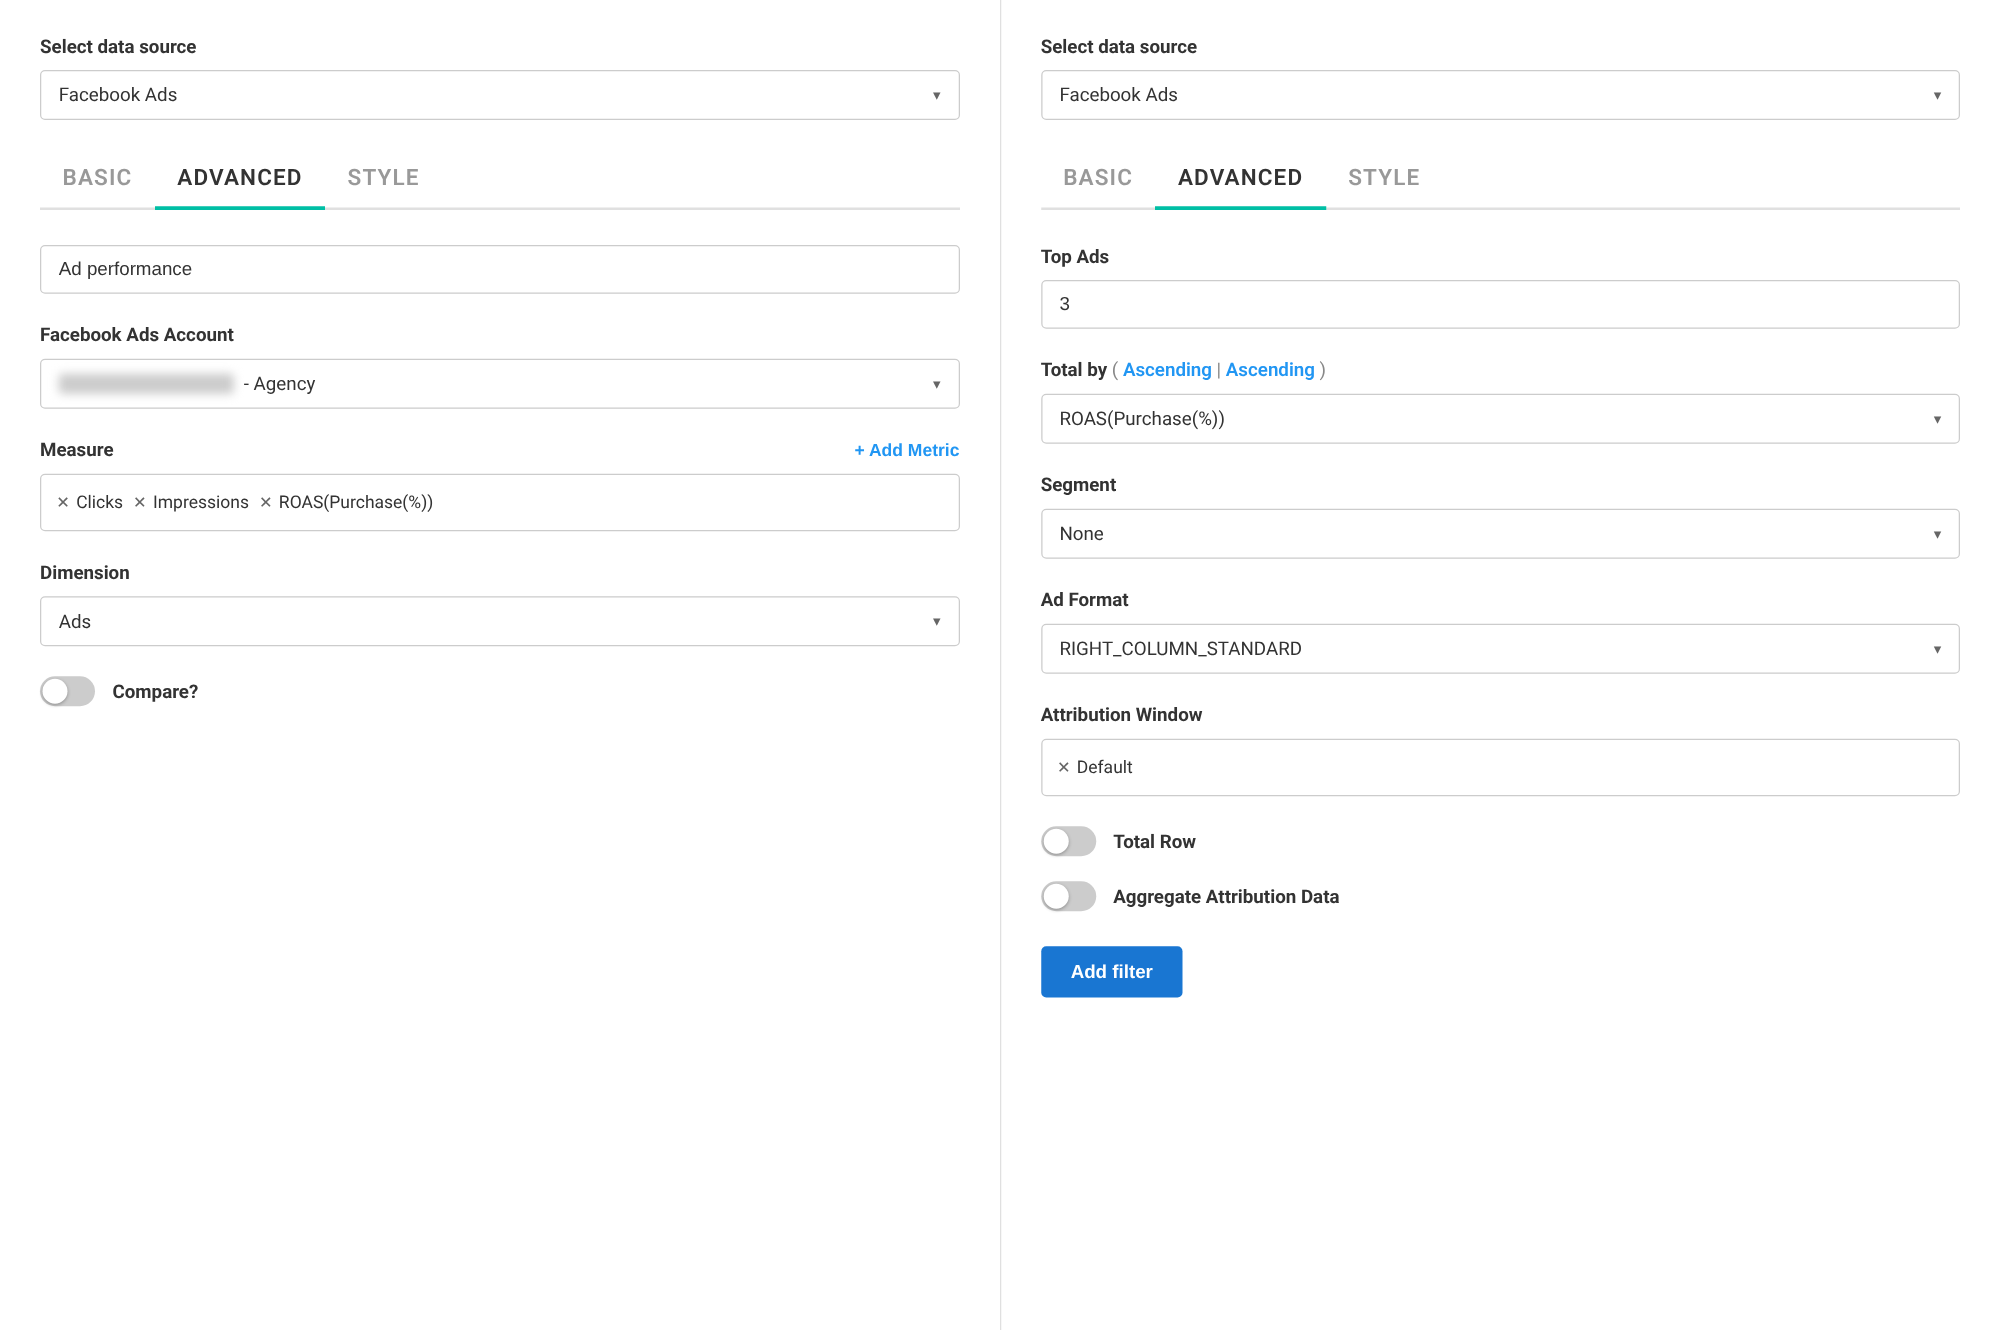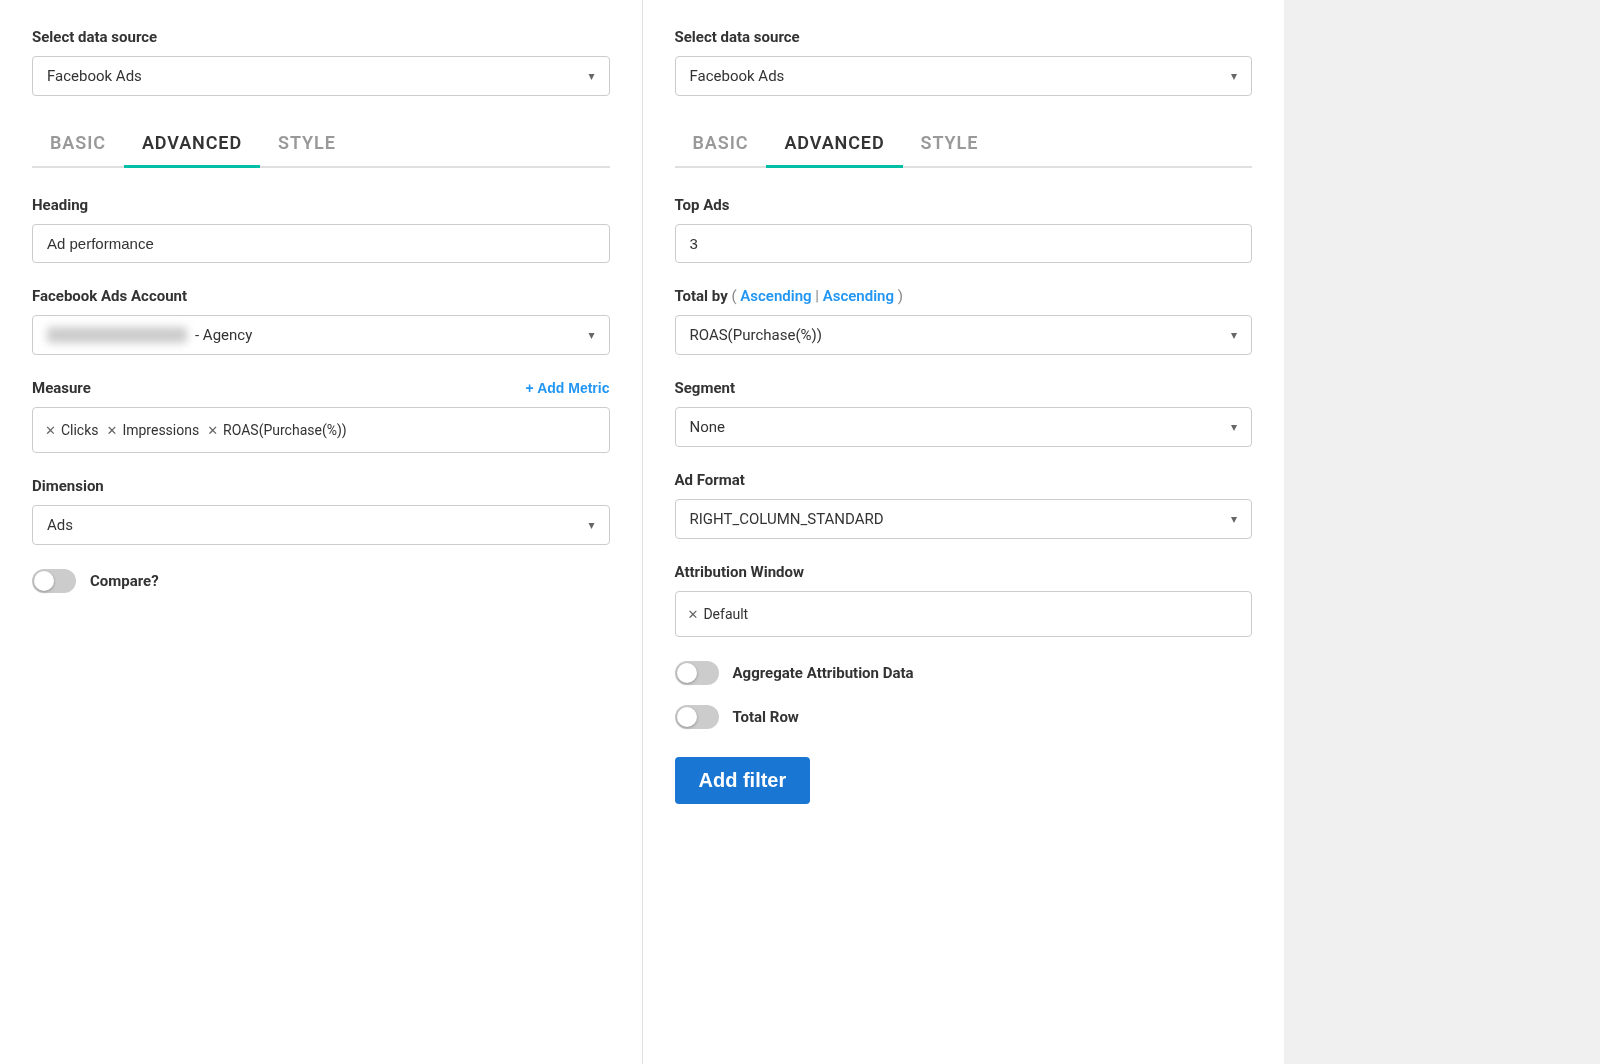--- a/index.html
+++ b/index.html
@@ -4,21 +4,21 @@
   <style>
     * { box-sizing: border-box; margin: 0; padding: 0; }
     body {
       font-family: -apple-system, BlinkMacSystemFont, 'Segoe UI', Roboto, sans-serif;
       background: #f0f0f0;
       color: #333;
       font-size: 15px;
     }
     .container {
       display: flex;
-      width: 1284px;
+      width: 1600px;
       min-height: 1064px;
       background: #fff;
     }
     .panel {
       flex: 1;
       padding: 28px 32px;
       border-right: 1px solid #e0e0e0;
     }
     .panel:last-child {
       border-right: none;
@@ -221,21 +221,21 @@
       align-items: center;
     }
 
     
     .add-filter-btn {
       background: #1976d2;
       color: #fff;
       border: none;
       border-radius: 4px;
       padding: 12px 24px;
-      font-size: 20px;
+      font-size: 15px;
       font-weight: 600;
       cursor: pointer;
       margin-top: 8px;
     }
   </style>
 </head>
 <body>
 
 <div class="container">
 
@@ -249,21 +249,20 @@
       </div>
     </div>
 
     <div class="tabs">
       <div class="tab">BASIC</div>
       <div class="tab active">ADVANCED</div>
       <div class="tab">STYLE</div>
     </div>
 
     <div class="field-group">
-      <label class="field-label">Heading</label>
       <input class="text-input" type="text" value="Ad performance" style="">
     </div>
 
     <div class="field-group">
       <label class="field-label">Facebook Ads Account</label>
       <div class="account-select">
         <span style="display:flex;align-items:center;gap:8px;">
           <span class="blurred-text"></span>
           <span>- Agency</span>
         </span>
@@ -368,26 +367,26 @@
           <span class="tag-remove">✕</span>
           <span>Default</span>
         </span>
       </div>
     </div>
 
     <div class="toggle-row">
       <div class="toggle">
         <div class="toggle-knob"></div>
       </div>
-      <span class="toggle-label">Aggregate Attribution Data</span>
+      <span class="toggle-label">Total Row</span>
     </div>
 
     <div class="toggle-row">
       <div class="toggle">
         <div class="toggle-knob"></div>
       </div>
-      <span class="toggle-label">Total Row</span>
+      <span class="toggle-label">Aggregate Attribution Data</span>
     </div>
 
     <button class="add-filter-btn">Add filter</button>
 
   </div>
 </div>
 
 </body></html>

